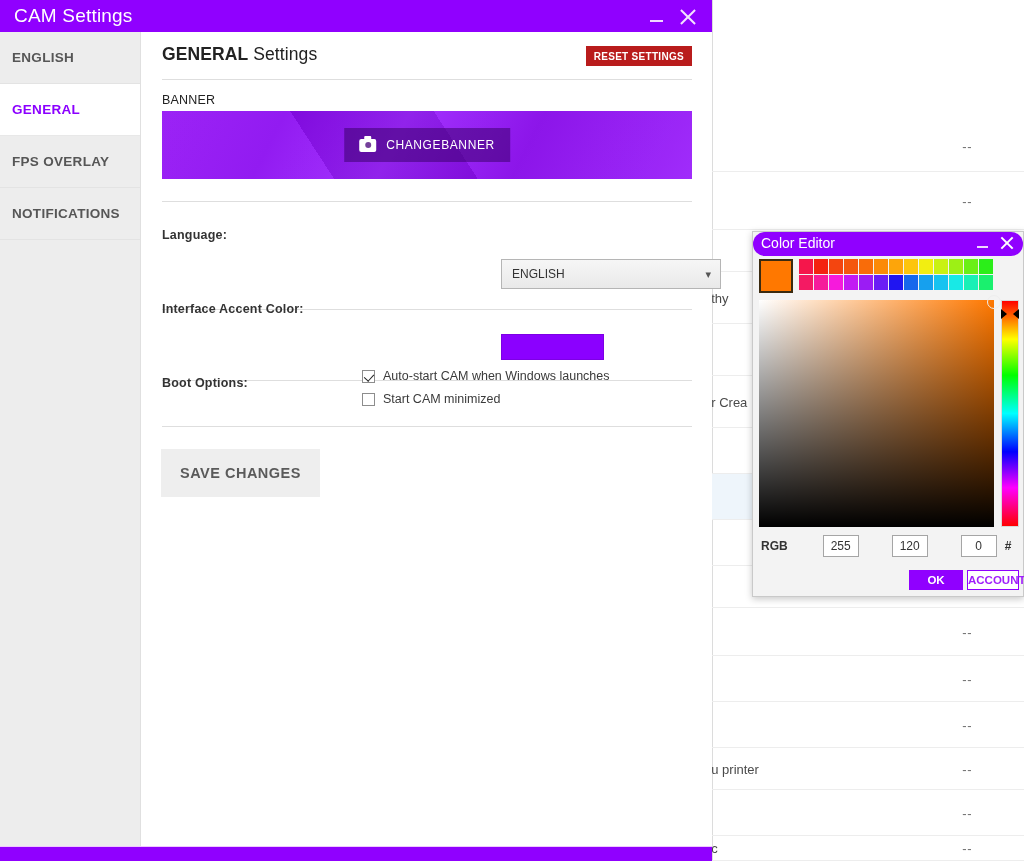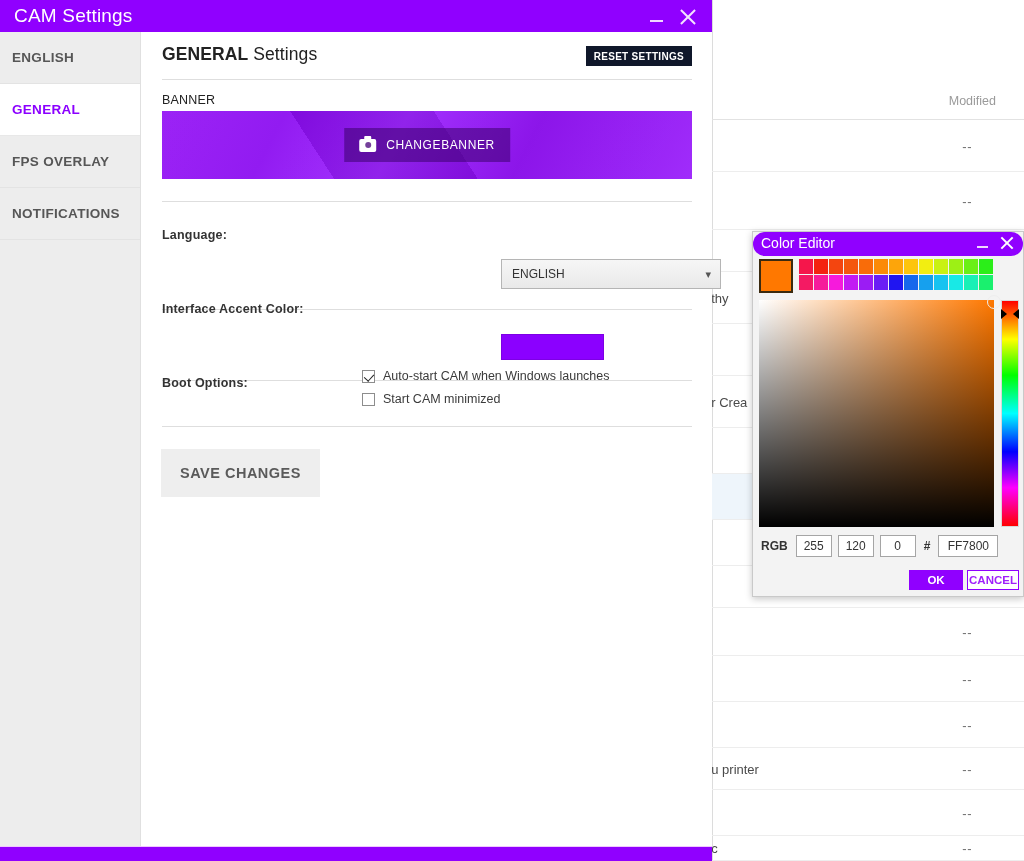--- a/index.html
+++ b/index.html
@@ -47,21 +47,21 @@
   .side-item span { font-size: 13.5px; font-weight: 700; color: #565656; letter-spacing: .3px; }
   .side-item.active { background: #ffffff; border-bottom-color: #e8e8e8; }
   .side-item.active span { color: #8b00ff; }
 
   .content { position: absolute; left: 141px; top: 0; width: 571px; height: 814px;
              background: #ffffff; }
 
   .sec-head { position: absolute; left: 21px; top: 12px; width: 530px; height: 36px; }
   .sec-head .h { font-size: 17.5px; color: #222; font-weight: 400; letter-spacing: .1px; }
   .sec-head .h b { font-weight: 700; }
-  .reset-btn { position: absolute; right: 0; top: 2px; background: #0f172a; color: #ffffff;
+  .reset-btn { position: absolute; right: 0; top: 2px; background: #b91c1c; color: #ffffff;
                font-size: 10px; font-weight: 700; letter-spacing: .3px;
                padding: 5px 8px 4px; cursor: pointer; border: 0; font-family: inherit; }
   .rule { position: absolute; left: 21px; width: 530px; height: 1px; background: #dedede; }
 
   .lbl-sm { position: absolute; font-size: 12.5px; color: #333; font-weight: 400; letter-spacing: .2px; }
 
   .banner { position: absolute; left: 21px; top: 79px; width: 530px; height: 68px;
             background: linear-gradient(117deg,#9412f5 0%,#8a0af0 22%,#9d26ff 44%,#8507e8 68%,#9a1ffb 100%);
             overflow: hidden; }
   .banner::after { content:""; position:absolute; inset:0;
@@ -124,41 +124,38 @@
             background: linear-gradient(to bottom,#ff0000 0%,#ffff00 17%,#00ff00 33%,
                         #00ffff 50%,#0000ff 67%,#ff00ff 83%,#ff0000 100%); }
   .hue-mk { position: absolute; width: 0; height: 0; border-top: 5px solid transparent;
             border-bottom: 5px solid transparent; }
   .hue-mk.l { left: -1px; border-left: 6px solid #000; }
   .hue-mk.r { right: -1px; border-right: 6px solid #000; }
 
   .ce-rgb { position: absolute; left: 8px; top: 303px; display: flex; align-items: center; gap: 6px; }
   .ce-rgb .rl { font-size: 12px; font-weight: 700; color: #333; margin-right: 2px; }
   .ce-in { background: #fff; border: 1px solid #a5a5a5; font-size: 12px; color: #333;
-           text-align: center; height: 22px; line-height: 20px; font-family: inherit; }
+           text-align: center; height: 22px; line-height: 20px; font-family: inherit; margin-left: 27px; }
   .ce-in.num { width: 36px; }
   .ce-in.hex { width: 60px; }
   .ce-hash { font-size: 12px; color: #333; font-weight: 700; margin: 0 2px; }
 
   .ce-ok { position: absolute; left: 156px; top: 338px; width: 54px; height: 20px; background: #9000ff;
            color: #fff; font-size: 11.5px; font-weight: 700; border: 0; cursor: pointer; font-family: inherit; }
   .ce-cancel { position: absolute; left: 214px; top: 338px; width: 52px; height: 20px; background: #fff;
                color: #a01ffb; font-size: 11.5px; font-weight: 700; border: 1.5px solid #9000ff;
                cursor: pointer; font-family: inherit; }
 </style>
 </head>
 <body>
 
 <div id="root">
 
   <div class="bg-explorer">
     <div class="bg-leftline"></div>
-    <div class="bg-colhead">
-      <span>Modified</span>
-    </div>
     <div id="bg-rows">
         <div class="bg-row" style="top: 120px; height: 52px;">
           <div class="nm">s</div>
           <div class="md">--</div>
         </div>
         <div class="bg-row" style="top: 172px; height: 58px;">
           <div class="nm"></div>
           <div class="md">--</div>
         </div>
         <div class="bg-row" style="top: 230px; height: 42px;">
@@ -358,16 +355,16 @@
     <div class="ce-rgb">
       <span class="rl">RGB</span>
       <input class="ce-in num" value="255" style="">
       <input class="ce-in num" value="120" style="">
       <input class="ce-in num" value="0" style="">
       <span class="ce-hash">#</span>
       <input class="ce-in hex" value="FF7800" style="">
     </div>
 
     <button class="ce-ok">OK</button>
-    <button class="ce-cancel">CANCEL</button>
+    <button class="ce-cancel">ACCOUNT</button>
   </div>
 
 </div>
 
 </body></html>

